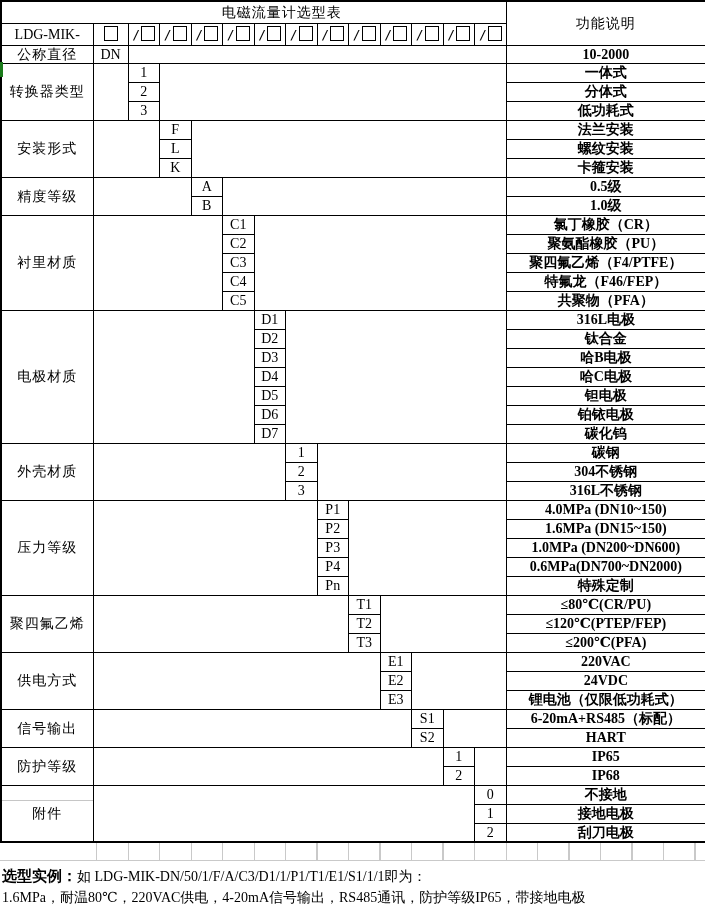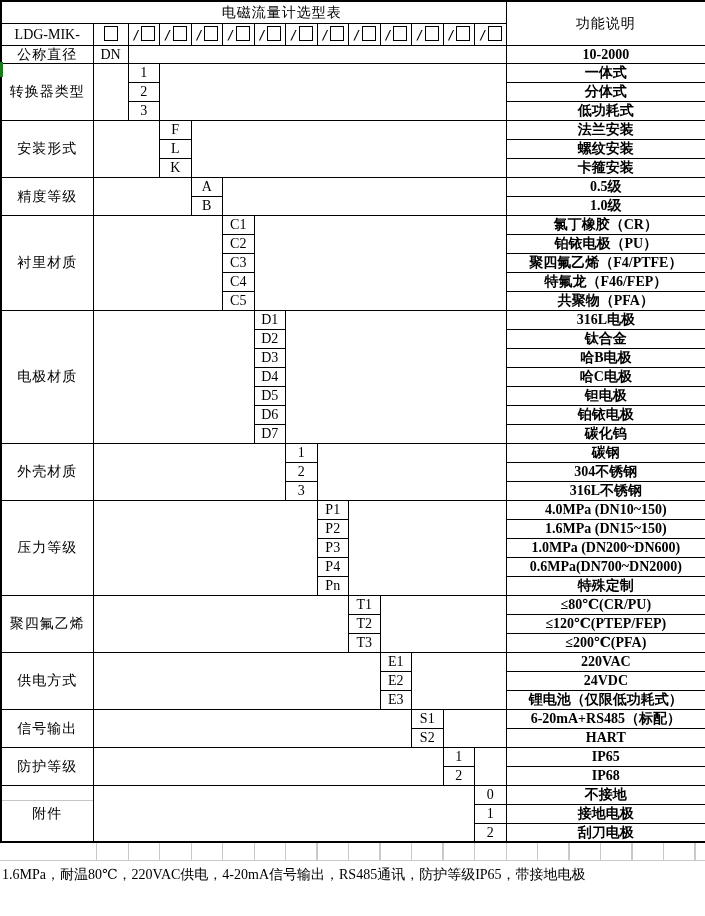--- a/index.html
+++ b/index.html
@@ -128,21 +128,21 @@
         </tr>
         <tr style="height:19px">
           <td rowspan="5" class="label-cell sec-top">衬里材质</td>
           <td rowspan="5" colspan="4" class="blank sec-top"></td>
           <td class="mono sec-top">C1</td>
           <td rowspan="5" colspan="8" class="blank sec-top"></td>
           <td class="desc-cell sec-top">氯丁橡胶（CR）</td>
         </tr>
         <tr style="height:19px">
           <td class="mono">C2</td>
-          <td class="desc-cell">铂铱电极（PU）</td>
+          <td class="desc-cell">聚氨酯橡胶（PU）</td>
         </tr>
         <tr style="height:19px">
           <td class="mono">C3</td>
           <td class="desc-cell">聚四氟乙烯（F4/PTFE）</td>
         </tr>
         <tr style="height:19px">
           <td class="mono">C4</td>
           <td class="desc-cell">特氟龙（F46/FEP）</td>
         </tr>
         <tr style="height:19px">
@@ -283,19 +283,20 @@
         <tr style="height:19px">
           <td class="mono">2</td>
           <td class="desc-cell">刮刀电极</td>
         </tr>
       </tbody>
   </table>
 
   <div class="grid-strip"></div>
 
   <div class="example">
+    <div class="ex-line1"><span class="ex-label">选型实例：</span><span>如 LDG-MIK-DN/50/1/F/A/C3/D1/1/P1/T1/E1/S1/1/1即为：</span></div>
     <div id="ex-lines">
         <div class="ex-body-line">1.6MPa，耐温80℃，220VAC供电，4-20mA信号输出，RS485通讯，防护等级IP65，带接地电极</div>
       </div>
   </div>
 
   <div class="green-mark"></div>
 </div>
 
 </body></html>

